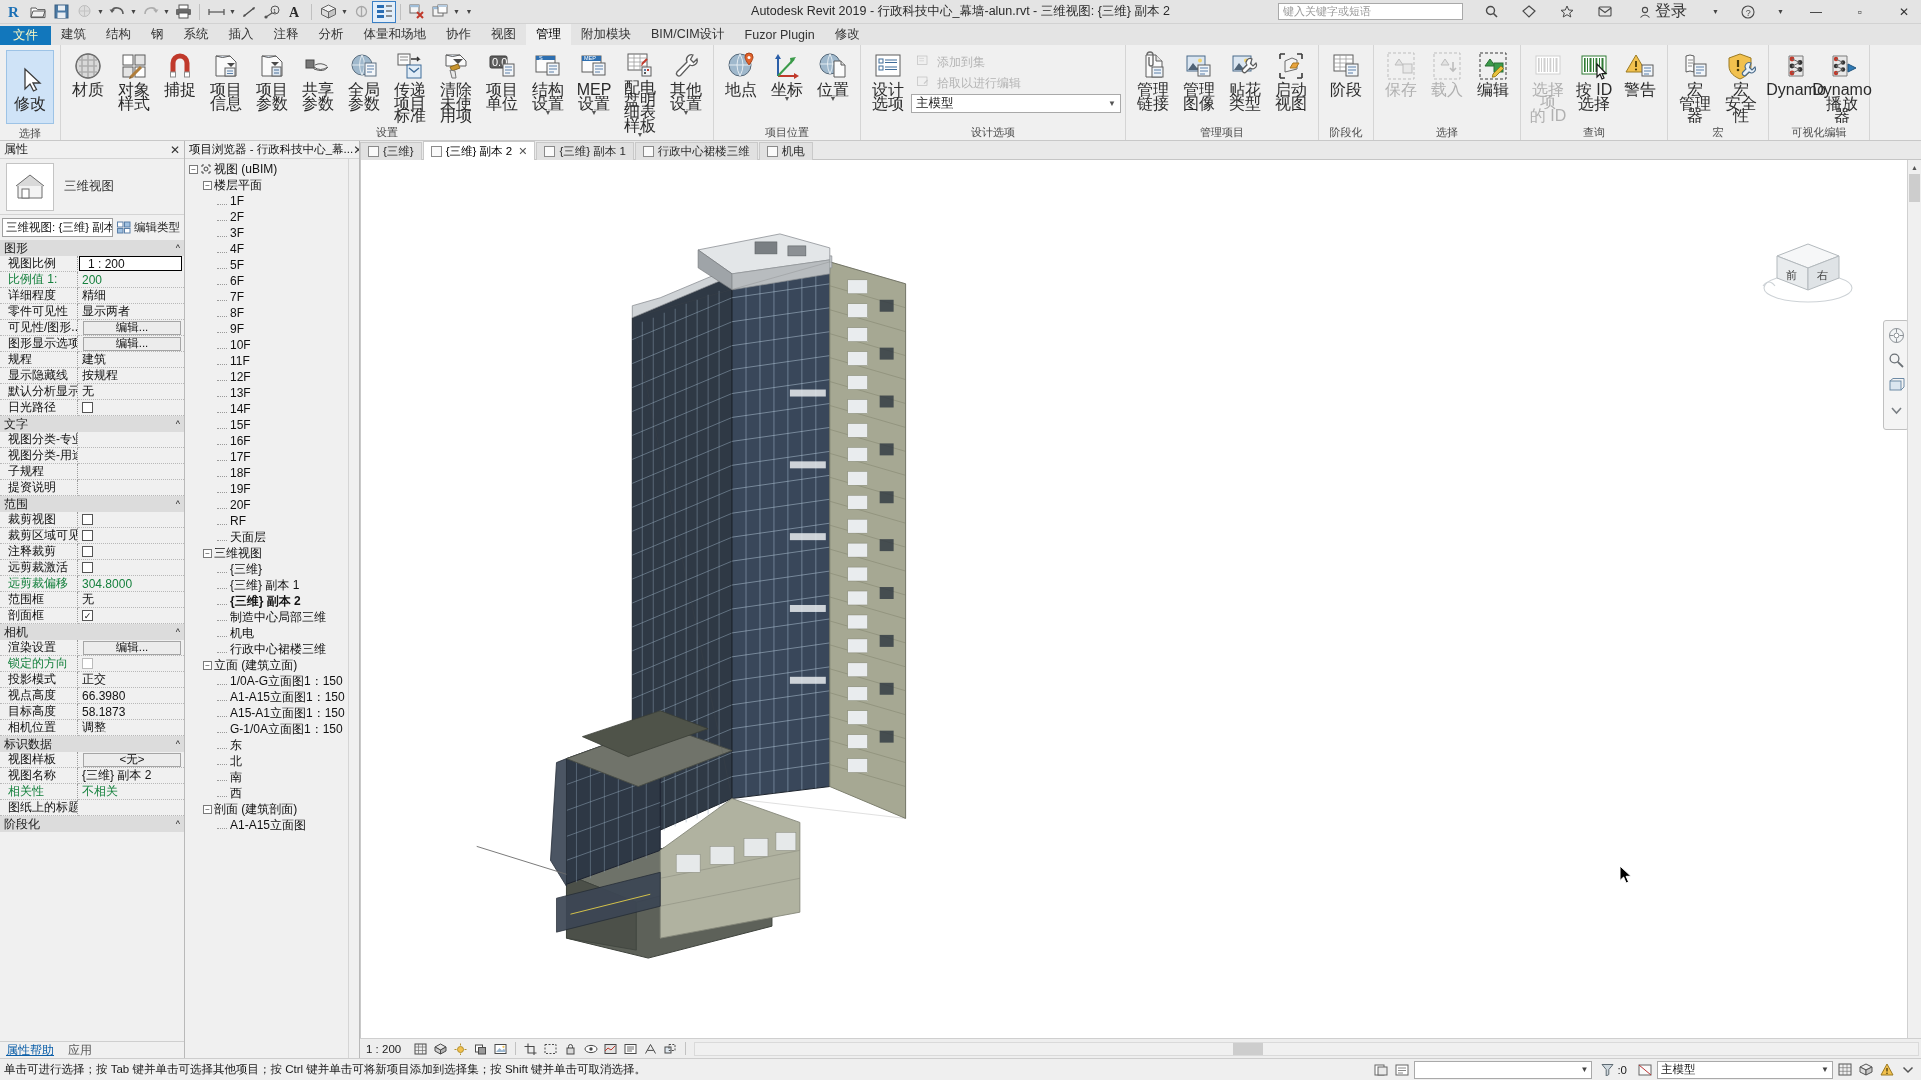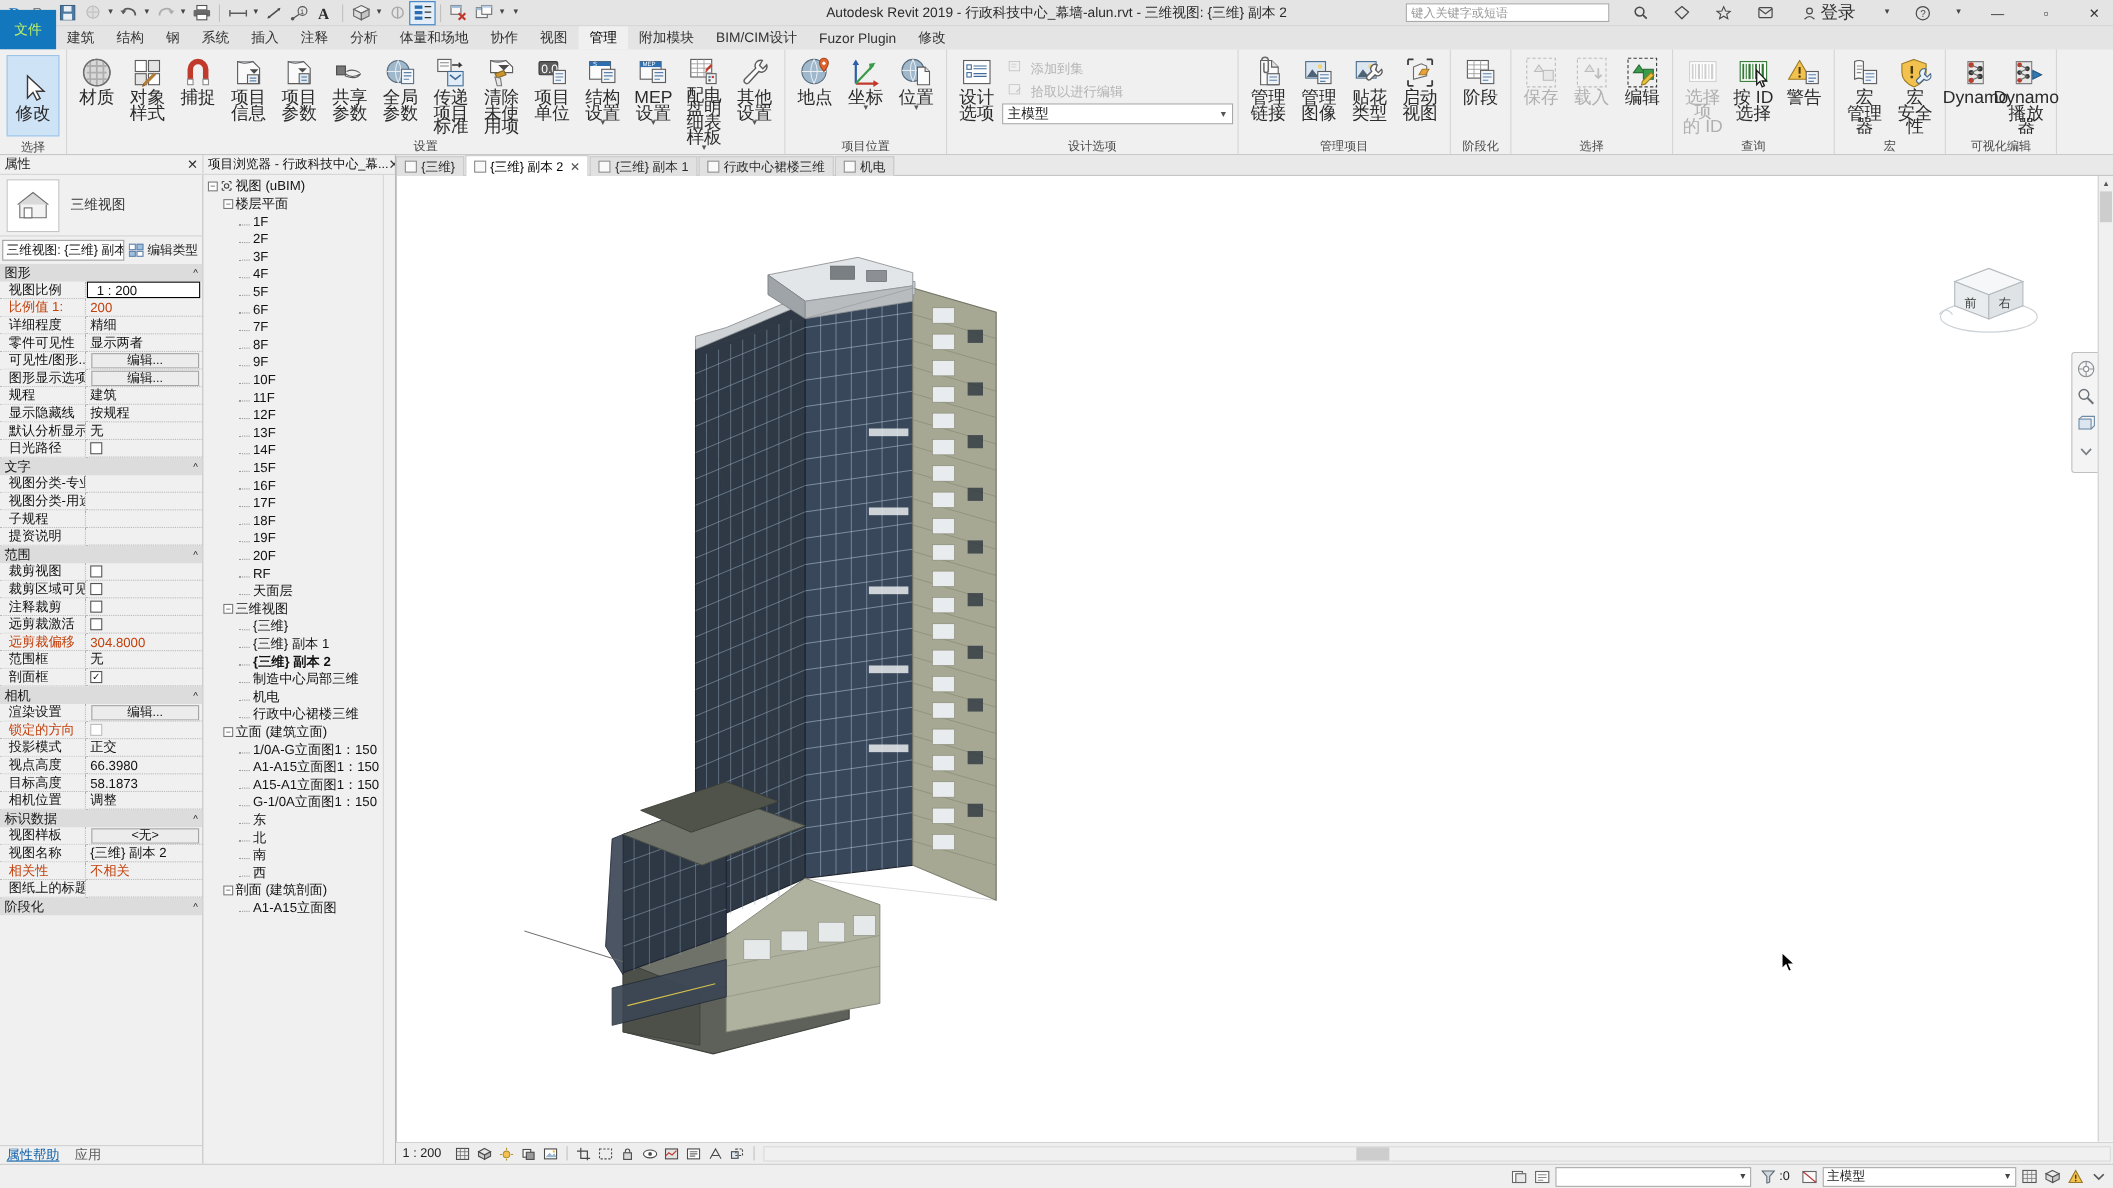--- a/index.html
+++ b/index.html
@@ -38,21 +38,21 @@
   .tr-icon { width: 20px; height: 19px; display:flex; align-items:center; justify-content:center; color:#4a4a4a; }
   .signin { font-size: 16px; color: #333; padding: 0 6px; display:flex; align-items:center; gap:4px;}
   .wbtn { width: 26px; height: 22px; display:flex; align-items:center;justify-content:center; font-size:12px; color:#333;}
 
   
   .ribbon-tabs {
     height: 21px; background: #e4e4e4; display: flex; align-items: flex-end;
     font-size: 12.5px; flex: 0 0 21px; position: relative;
   }
   .tab-file {
-    background: #1277bc; color: #bef264; height: 36px; padding: 0 13px;
+    background: #1277bc; color: #fef9c3; height: 19px; padding: 0 13px;
     display: flex; align-items: center; font-size: 12.5px;
   }
   .rtab {
     height: 21px; padding: 0 10px; display: flex; align-items: center; color: #333;
     cursor: default;
   }
   .rtab.active { background: #f0f0f0; color: #000; }
 
   
   .ribbon {
@@ -118,21 +118,21 @@
   .grp-hdr {
     background: #dcdcdc; font-size: 12px; color: #1a1a1a; padding: 1px 4px; height: 16px;
     display: flex; align-items: center; justify-content: space-between;
   }
   .prow { display: flex; height: 16px; align-items: stretch; font-size: 12px; }
   .prow .k {
     width: 78px; padding-left: 4px; color: #111; display: flex; align-items: center;
     border-right: 1px dotted #9a9a9a; border-bottom: 1px dotted #b8b8b8; overflow: hidden; white-space: nowrap;
   }
   .prow .k.ind { padding-left: 8px; }
-  .prow .k.dim, .prow .v.dim { color: #c2410c; }
+  .prow .k.dim, .prow .v.dim { color: #15803d; }
   .prow .v {
     flex: 1; padding-left: 4px; color: #111; display: flex; align-items: center;
     border-bottom: 1px dotted #b8b8b8; overflow: hidden; white-space: nowrap;
   }
   .prow .v.boxed { background:#fff; border:1px solid #000; margin:0 2px 0 1px; height:15px; font-weight:normal; padding-left:8px;}
   .cbx { width: 11px; height: 11px; border: 1px solid #555; background: #fff; display:inline-flex; align-items:center; justify-content:center; font-size:9px; color:#111;}
   .cbx.dimb { border-color:#bbb; }
   .ebtn {
     flex:1; margin: 1px 3px 1px 1px; height: 14px; border: 1px solid #a5a5a5; background: #ececec;
     display:flex; align-items:center; justify-content:center; font-size: 11.5px; color:#111;
@@ -1724,20 +1724,21 @@
         </div>
         <div class="vcb-sep"></div>
         <div class="vcb-scrollbar">
           <div class="th"></div>
         </div>
       </div>
     </div>
   </div>
 
   <div class="statusbar">
+    <span>单击可进行选择；按 Tab 键并单击可选择其他项目；按 Ctrl 键并单击可将新项目添加到选择集；按 Shift 键并单击可取消选择。</span>
     <div class="sb-right">
       <div class="sb-ico">
         <svg width="15" height="14" viewBox="0 0 15 14">
             <rect x="1" y="2" width="9" height="10" fill="#fff" stroke="#666"></rect>
             <rect x="4" y="4" width="9" height="8" fill="#eaeaea" stroke="#666"></rect>
           </svg>
       </div>
       <div class="sb-ico">
         <svg width="15" height="14" viewBox="0 0 15 14">
             <rect x="1" y="2" width="12" height="10" fill="#fff" stroke="#666"></rect>

